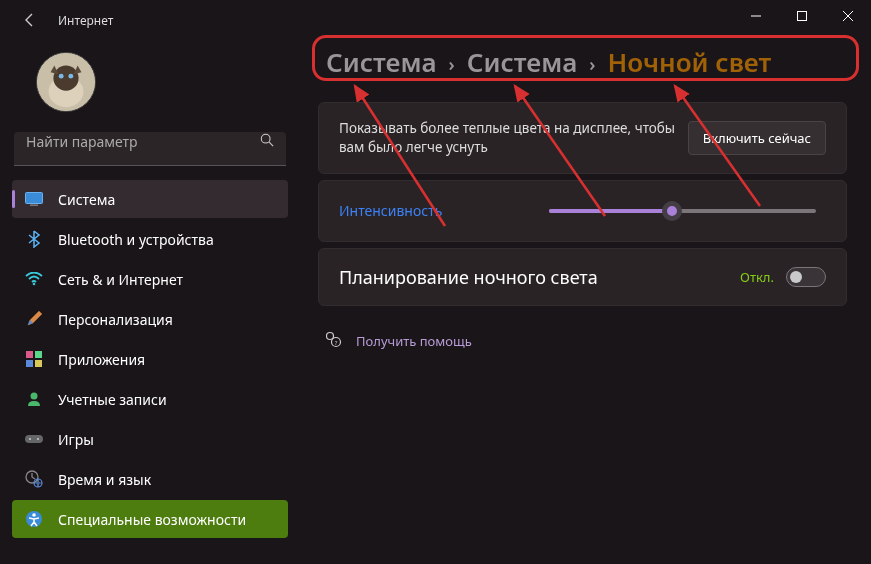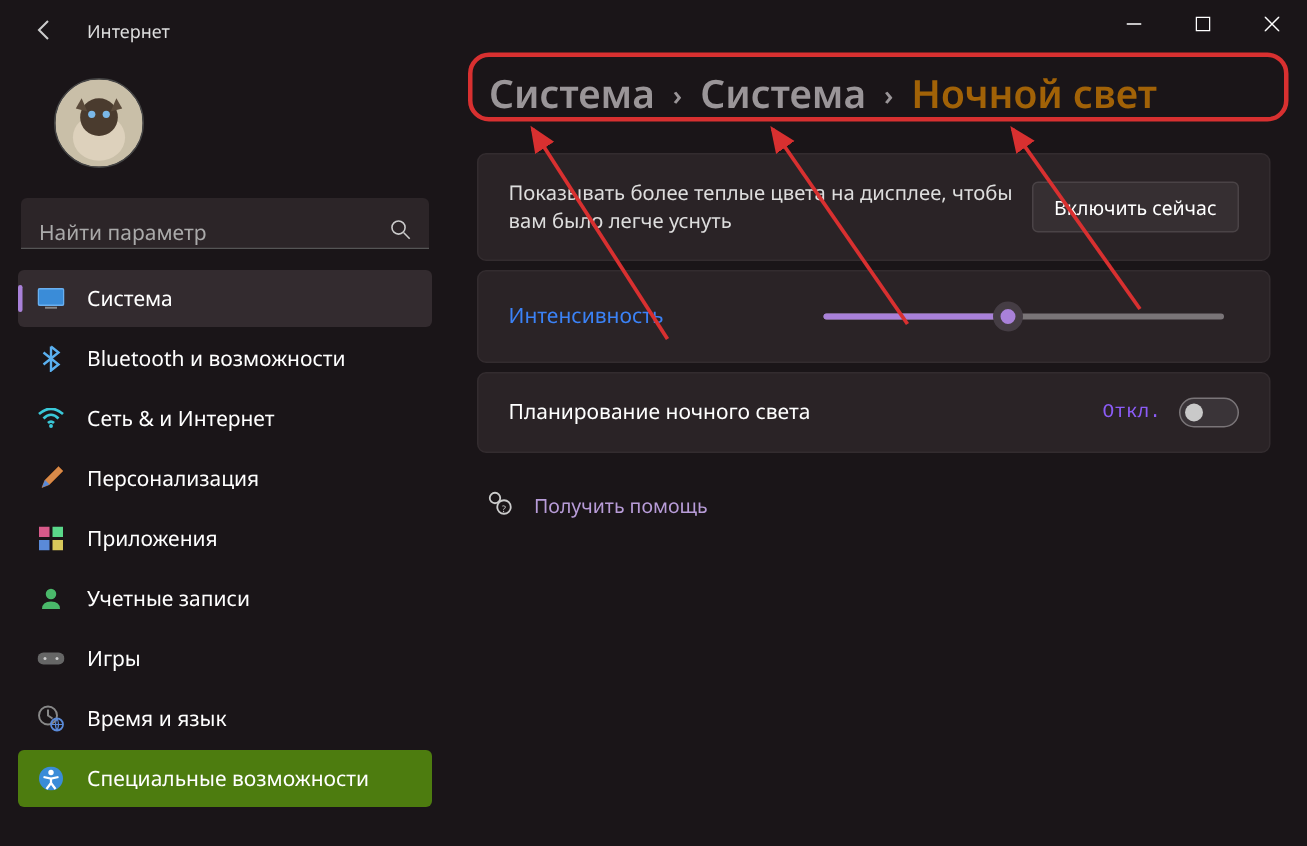--- a/index.html
+++ b/index.html
@@ -10,21 +10,21 @@
   .titlebar-title { margin-left: 18px; font-size: 12px; color: #ddd; }
   .win-controls { position: absolute; right: 0; top: 0; display: flex; }
   .win-btn { width: 46px; height: 32px; display: flex; align-items: center; justify-content: center; color: #fff; }
   
   .page { display: flex; height: calc(100% - 40px); }
   
   .sidebar { width: 300px; padding: 0 12px 12px 12px; display: flex; flex-direction: column; }
   .avatar { width: 60px; height: 60px; border-radius: 50%; background: radial-gradient(circle at 50% 40%, #e8d5b8 35%, #8a7a65 40%, #d4c8b8 55%, #b5a890 100%); margin: 12px 0 16px 24px; border: 1px solid #444; overflow:hidden; display:flex; align-items:center; justify-content:center; }
   .avatar svg { width: 100%; height: 100%; }
   
-  .search { display: flex; align-items: flex-end; background: #2c2528; border-bottom: 1px solid #555; height: 34px; margin: 4px 2px 14px 2px; padding: 0 12px; border-radius: 4px 4px 0 0; }
+  .search { display: flex; align-items: flex-start; background: #2c2528; border-bottom: 1px solid #555; height: 34px; margin: 4px 2px 14px 2px; padding: 0 12px; border-radius: 4px 4px 0 0; }
   .search input { flex: 1; background: transparent; border: none; outline: none; color: #fff; font-size: 14px; }
   .search input::placeholder { color: #aaa; }
   .search-icon { color: #ccc; font-size: 14px; }
   
   .nav { flex: 1; overflow: hidden; position: relative; }
   .nav-item { display: flex; align-items: center; height: 38px; border-radius: 4px; padding: 0 12px; cursor: pointer; font-size: 14px; margin-bottom: 2px; }
   .nav-item.active { background: #332b2f; position: relative; }
   .nav-item.active::before { content:""; position:absolute; left:0; top:10px; bottom:10px; width:3px; background:#a981d9; border-radius:2px; }
   .nav-item .nav-icon { width: 20px; height: 20px; margin-right: 14px; display:flex; align-items:center; justify-content:center; }
   
@@ -40,22 +40,22 @@
   .card-text { flex: 1; font-size: 13.5px; color: #ddd; line-height: 1.4; }
   .btn { background: #362f32; border: 1px solid #4a4346; color: #fff; font-size: 13px; padding: 7px 14px; border-radius: 4px; cursor: pointer; }
   
   .slider-row { display:flex; align-items:center; height: 62px; }
   .slider-label { font-size: 14px; color: #3b82f6; width: 210px; }
   .slider { flex: 1; position: relative; height: 20px; display:flex; align-items:center; margin-right: 10px; }
   .track-bg { position:absolute; left:0; right:0; height:4px; background:#7a7578; border-radius:2px; }
   .track-fill { position:absolute; left:0; width:46%; height:4px; background:#a981d9; border-radius:2px; }
   .thumb { position:absolute; left:46%; transform:translateX(-50%); width:20px; height:20px; border-radius:50%; background:#a981d9; border:5px solid #453d44; }
   
-  .toggle-row .tog-label { flex:1; font-size:14px; }
-  .tog-state { font-size:13px; color:#8b5cf6; margin-right:12px;font-family:Liberation Mono, monospace; }
+  .toggle-row .tog-label { flex:1; font-size:18px; }
+  .tog-state { font-size:13px; color:#84cc16; margin-right:12px; }
   .toggle { width:40px; height:20px; border-radius:10px; background:#3a3438; border:1px solid #7a7578; position:relative; }
   .toggle::after { content:""; position:absolute; left:3px; top:3px; width:12px; height:12px; border-radius:50%; background:#c9c9c9; }
   
   .help-link { display:flex; align-items:center; gap:14px; color:#b89cd8; font-size:13px; margin-top:24px; padding-left:6px; cursor:pointer; }
   .help-icon { color:#ccc; }
   
   .arrow-svg { position:absolute; pointer-events:none; }
 </style>
 </head>
 <body>
@@ -117,21 +117,21 @@
             </svg>
           </span>
         <span>Система</span>
       </div>
       <div class="nav-item">
         <span class="nav-icon">
             <svg width="14" height="18" viewBox="0 0 14 18">
               <path d="M7 1 L12 5 L7 9 L12 13 L7 17 L7 1 M2 5 L7 9 M2 13 L7 9" fill="none" stroke="#5ab0f0" stroke-width="1.6"></path>
             </svg>
           </span>
-        <span>Bluetooth и возможности</span>
+        <span>Bluetooth и устройства</span>
       </div>
       <div class="nav-item">
         <span class="nav-icon">
             <svg width="18" height="14" viewBox="0 0 18 14">
               <path d="M1 4 Q9 -3 17 4 M4 7 Q9 2 14 7 M7 10 Q9 8 11 10" fill="none" stroke="#3ac8d8" stroke-width="1.8"></path>
               <circle cx="9" cy="12" r="1.3" fill="#3ac8d8"></circle>
             </svg>
           </span>
         <span>Сеть &amp; и Интернет</span>
       </div>

